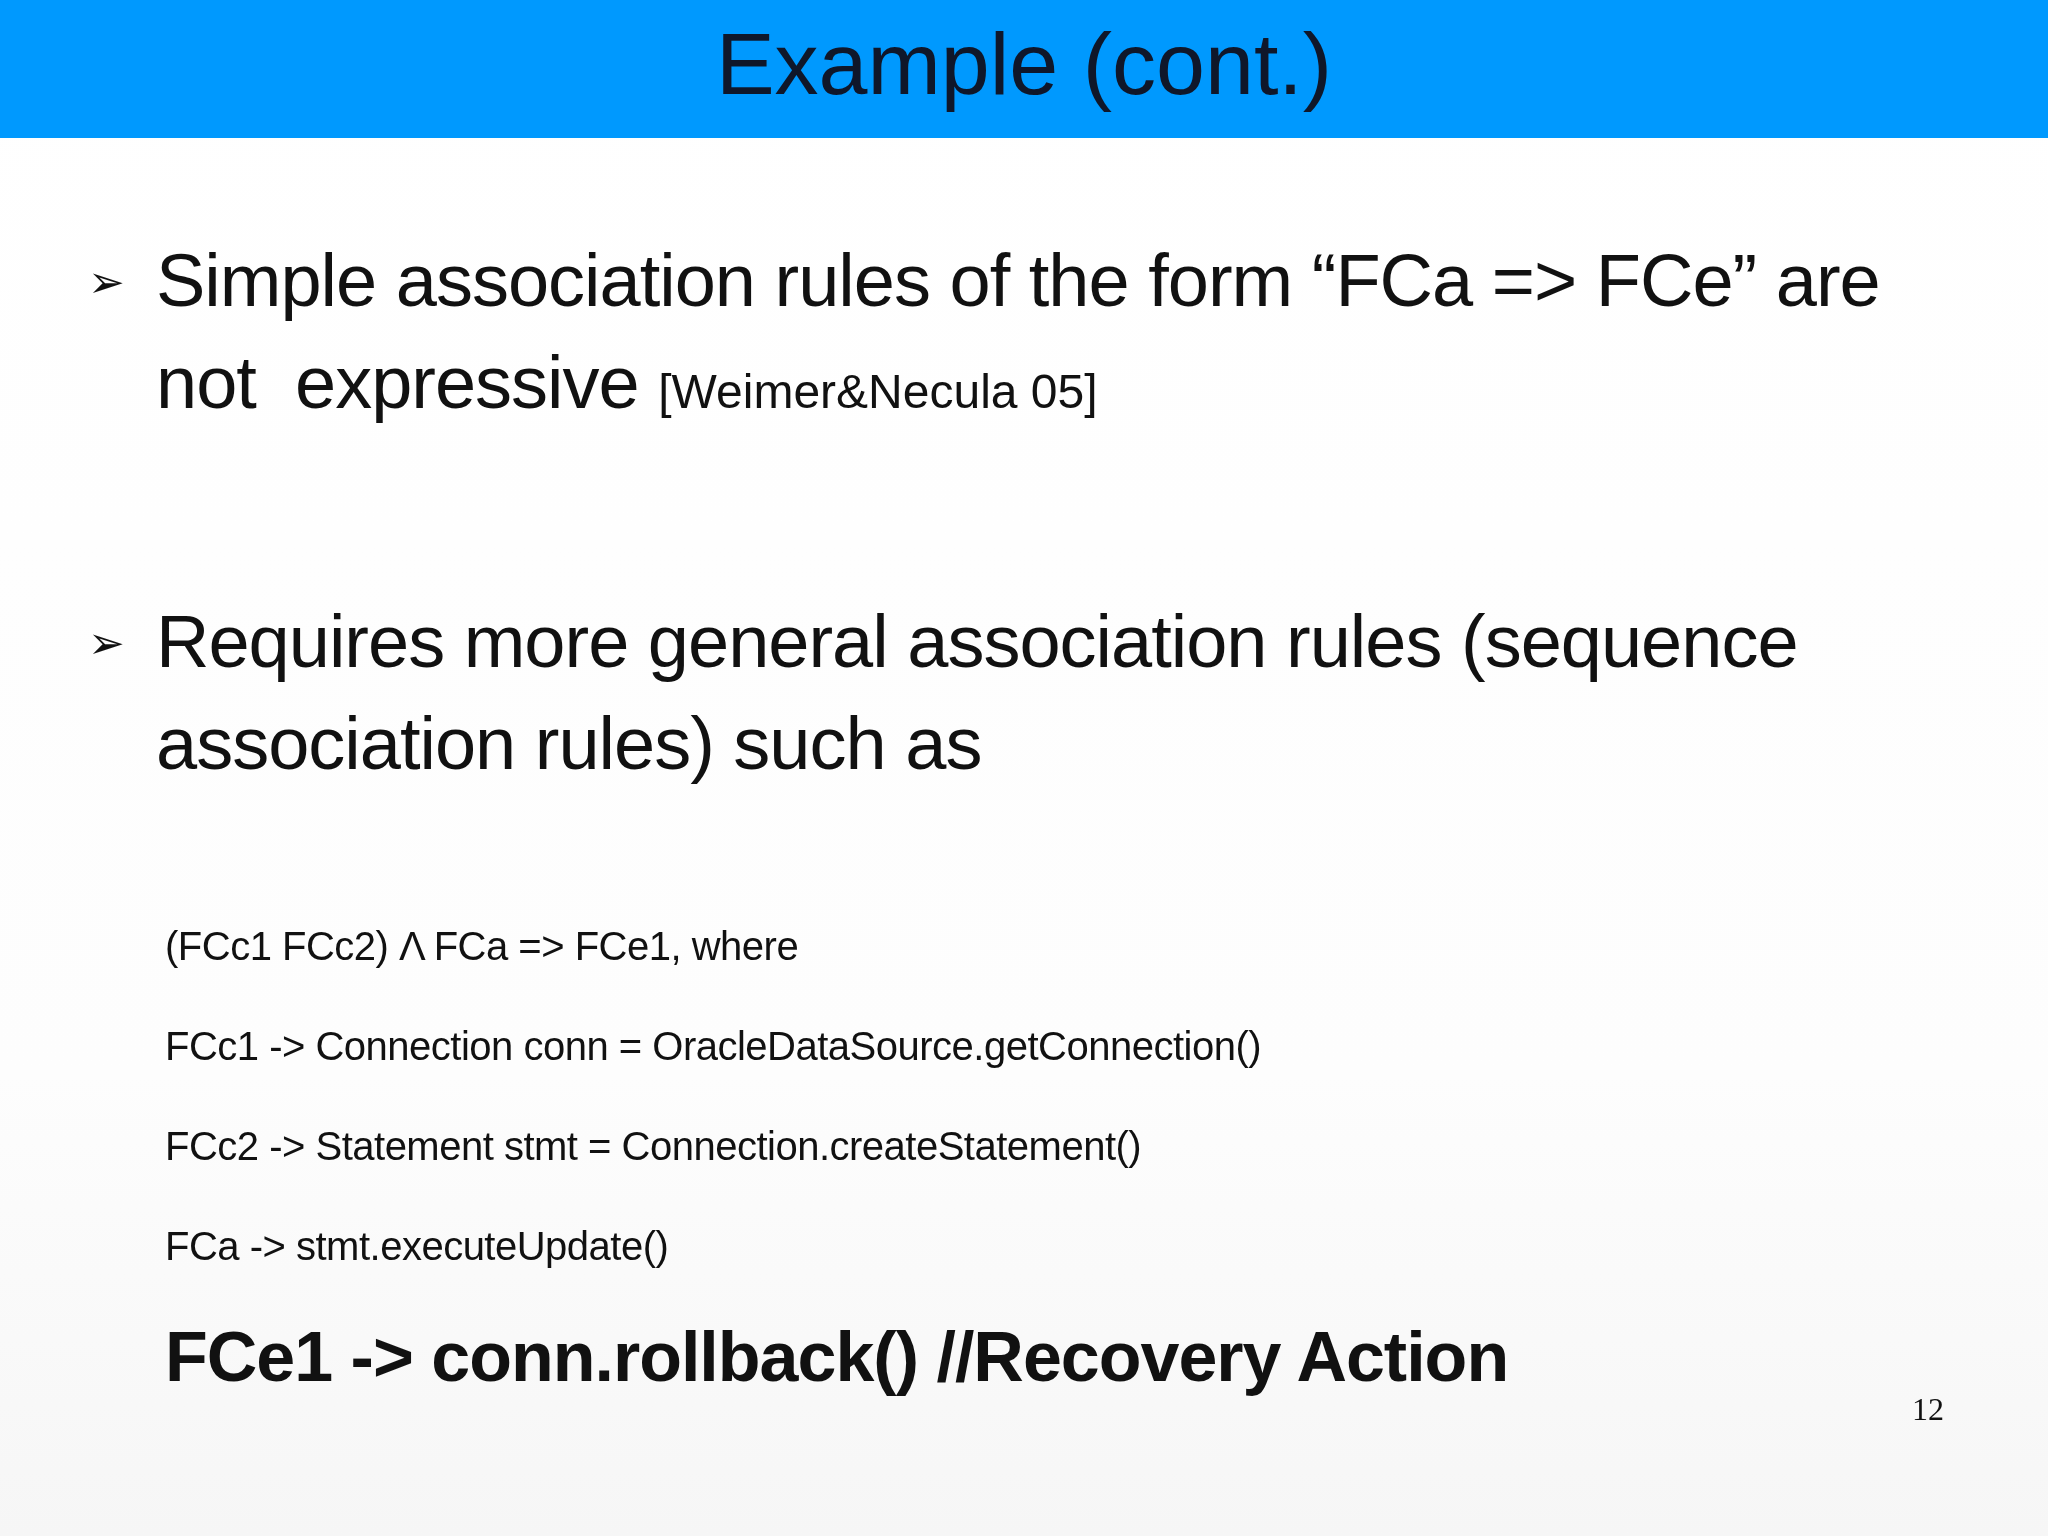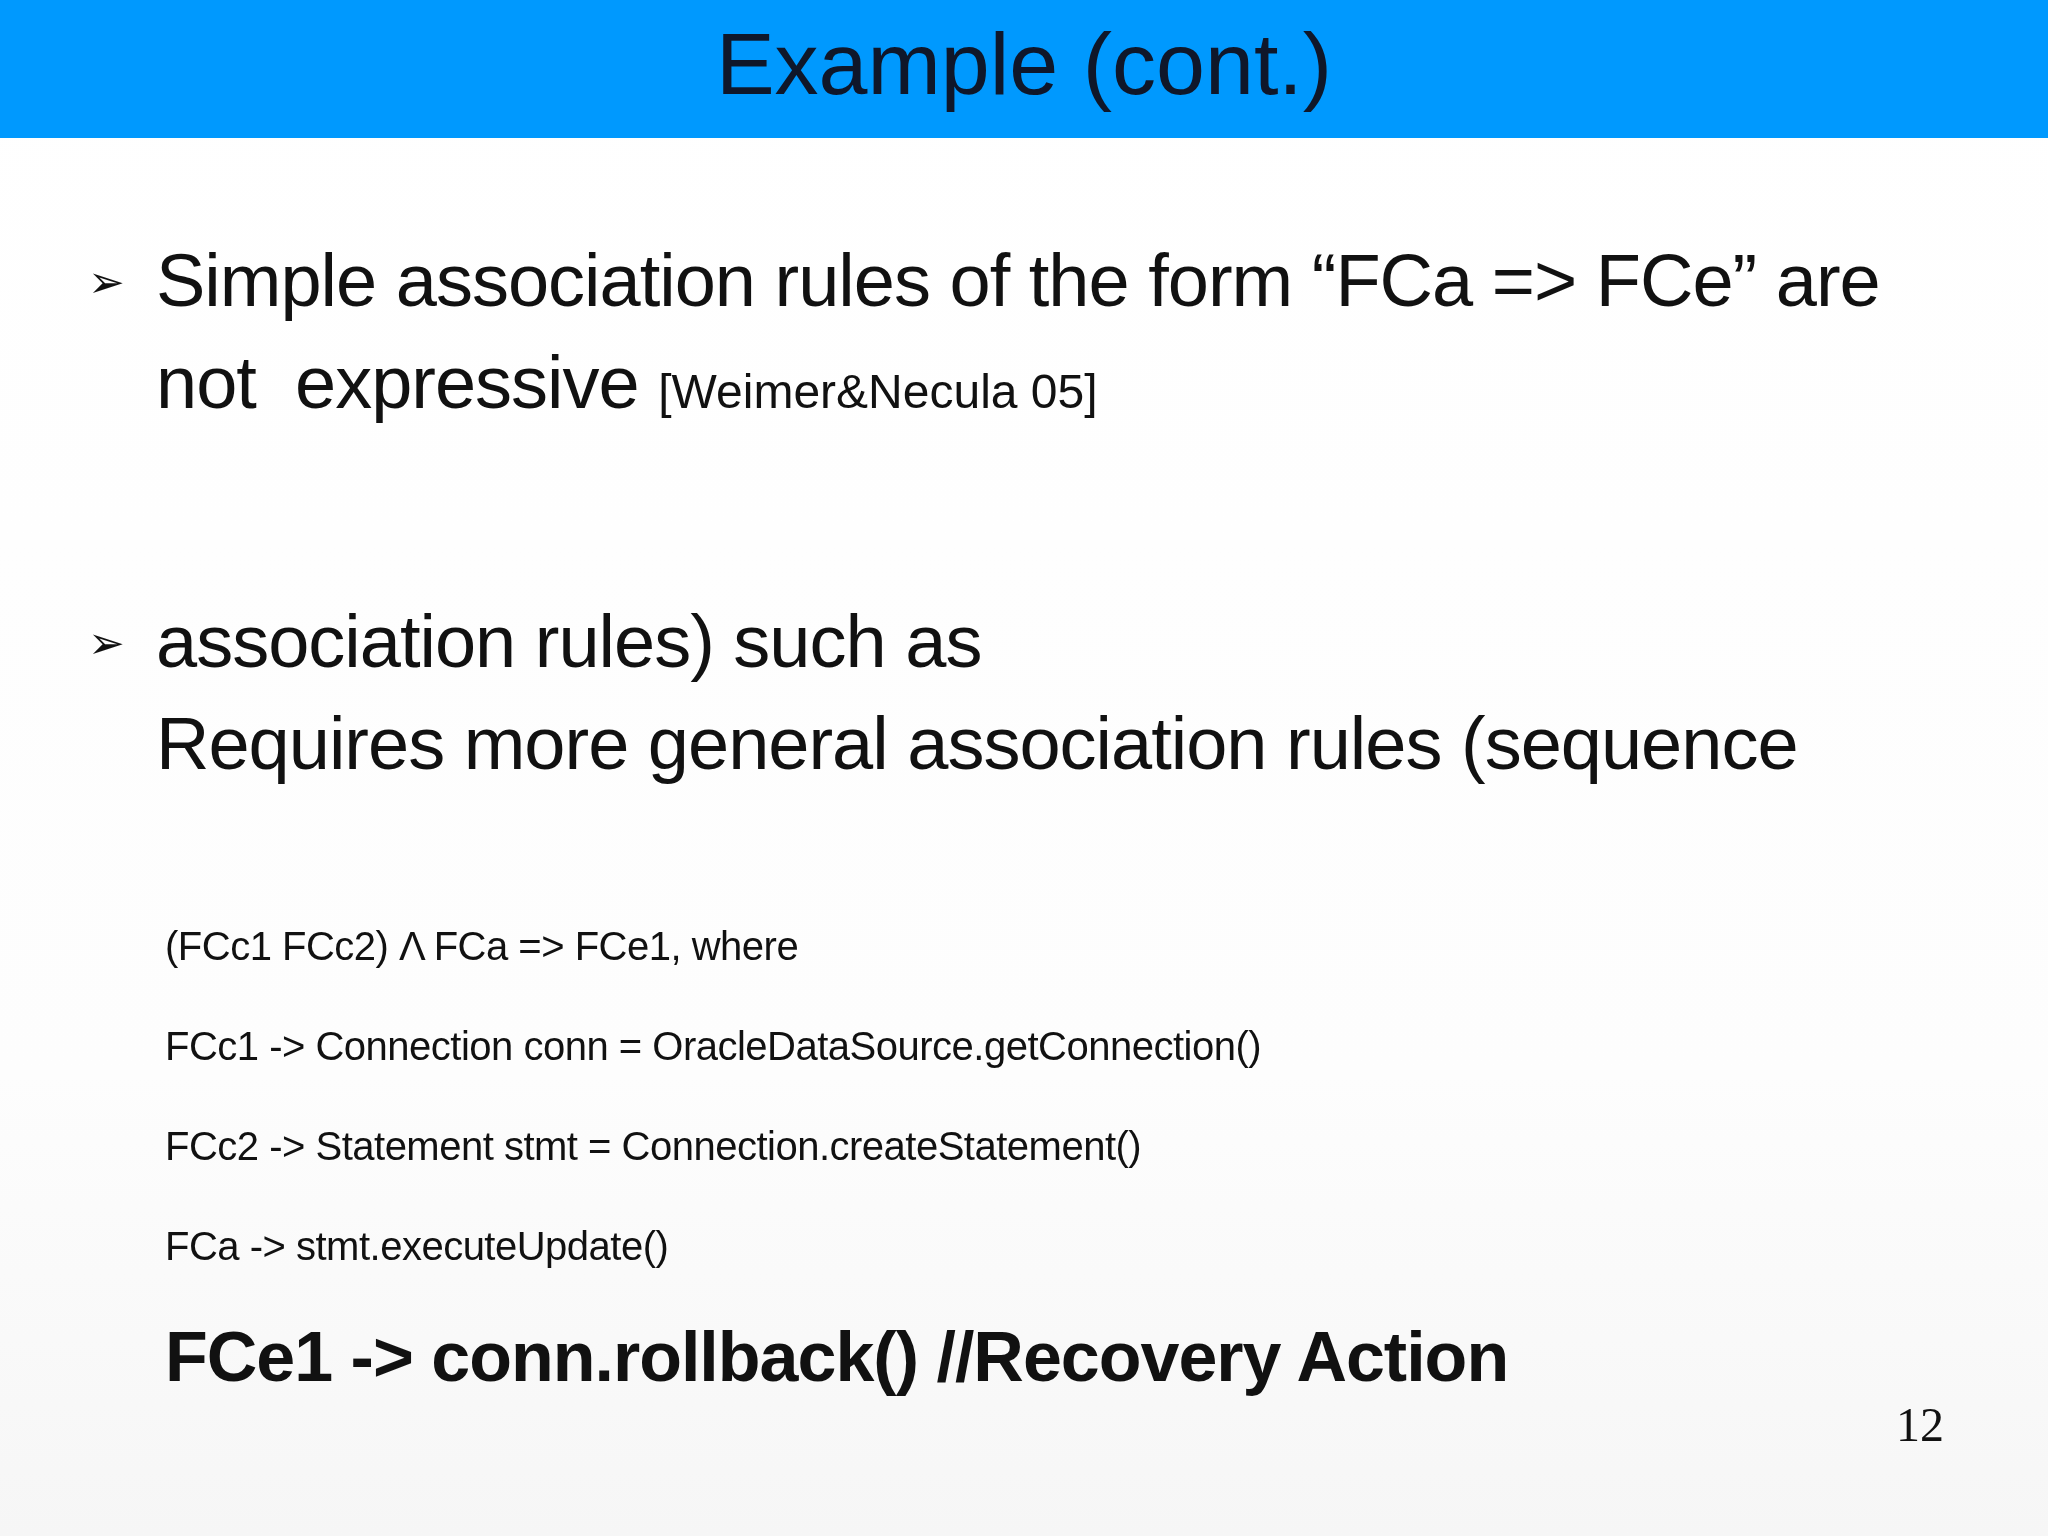--- a/index.html
+++ b/index.html
@@ -80,23 +80,23 @@
   .recovery-line {
     font-size: 70px;
     font-weight: 700;
     letter-spacing: -1px;
     white-space: pre;
     margin-top: 8px;
   }
   .page-number {
     position: absolute;
     right: 104px;
-    bottom: 84px;
+    bottom: 108px;
     font-family: "Liberation Serif", serif;
-    font-size: 48px;
+    font-size: 32px;
     color: #111111;
   }
 </style>
 </head>
 <body>
 
 <div class="slide">
 
   <div class="title-bar">
     <div class="page-title">Example (cont.)</div>
@@ -108,22 +108,22 @@
       <span class="bullet-marker">➢</span>
       <div class="bullet-body">
         <div class="bullet-line">Simple association rules of the form “FCa =&gt; FCe” are</div>
         <div class="bullet-line"><span>not  expressive </span><span class="citation">[Weimer&amp;Necula 05]</span></div>
       </div>
     </div>
 
     <div class="bullet bullet-2">
       <span class="bullet-marker">➢</span>
       <div class="bullet-body">
+        <div class="bullet-line">Requires more general association rules (sequence</div>
         <div class="bullet-line">association rules) such as</div>
-        <div class="bullet-line">Requires more general association rules (sequence</div>
       </div>
     </div>
 
     <div class="rules-block">
       <div class="rule-line">(FCc1 FCc2) Λ FCa =&gt; FCe1, where</div>
       <div class="rule-line">FCc1 -&gt; Connection conn = OracleDataSource.getConnection()</div>
       <div class="rule-line">FCc2 -&gt; Statement stmt = Connection.createStatement()</div>
       <div class="rule-line">FCa -&gt; stmt.executeUpdate()</div>
       <div class="recovery-line">FCe1 -&gt; conn.rollback() //Recovery Action</div>
     </div>

